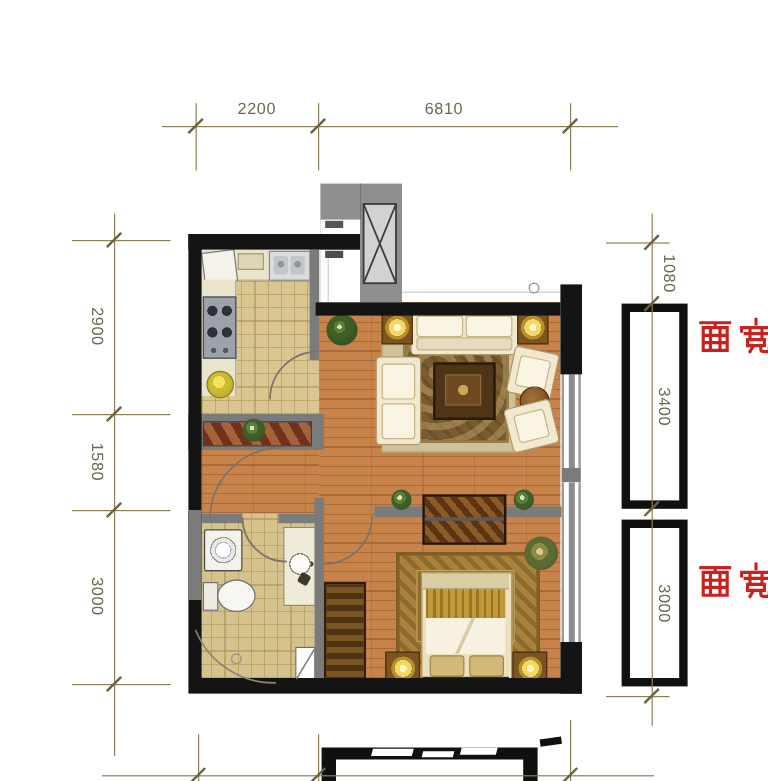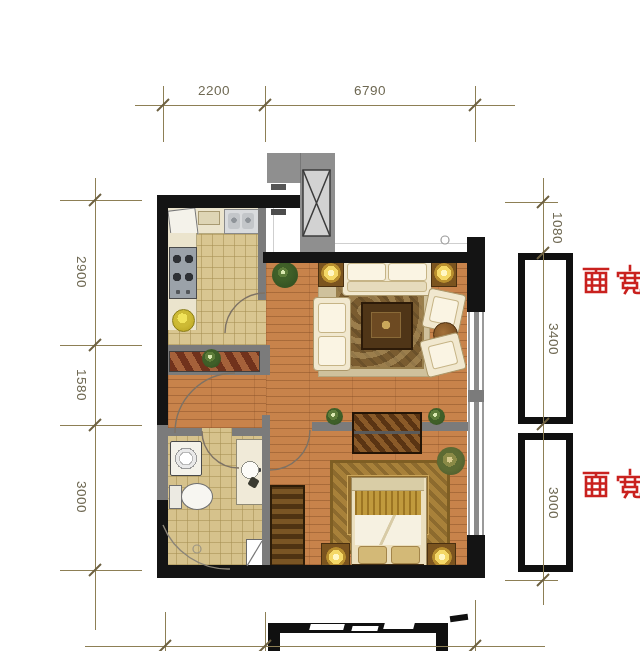--- a/index.html
+++ b/index.html
@@ -172,21 +172,21 @@
   <div class="abs" style="left:310px;top:624px;width:34px;height:6px;background:#fff;transform:skewX(-15deg)"></div>
   <div class="abs" style="left:352px;top:626px;width:26px;height:5px;background:#fff;transform:skewX(-15deg)"></div>
   <div class="abs" style="left:384px;top:623px;width:30px;height:6px;background:#fff;transform:skewX(-15deg)"></div>
   <div class="abs" style="left:450px;top:615px;width:18px;height:6px;background:#101010;transform:rotate(-8deg)"></div>
 
   <div class="dimline" style="left:135px;top:105px;width:380px;height:1px"></div>
   <div class="dimline" style="left:163px;top:86px;width:1px;height:56px"></div>
   <div class="dimline" style="left:265px;top:86px;width:1px;height:56px"></div>
   <div class="dimline" style="left:475px;top:86px;width:1px;height:56px"></div>
   <div class="dimtext" style="left:174px;top:84px;width:80px">2200</div>
-  <div class="dimtext" style="left:330px;top:84px;width:80px">6790</div>
+  <div class="dimtext" style="left:330px;top:84px;width:80px">6810</div>
 
   <div class="dimline" style="left:95px;top:178px;width:1px;height:452px"></div>
   <div class="dimline" style="left:60px;top:200px;width:82px;height:1px"></div>
   <div class="dimline" style="left:60px;top:345px;width:82px;height:1px"></div>
   <div class="dimline" style="left:60px;top:425px;width:82px;height:1px"></div>
   <div class="dimline" style="left:60px;top:570px;width:82px;height:1px"></div>
   <div class="dimtext vert" style="left:53px;top:265px;width:56px;height:14px">2900</div>
   <div class="dimtext vert" style="left:53px;top:378px;width:56px;height:14px">1580</div>
   <div class="dimtext vert" style="left:53px;top:490px;width:56px;height:14px">3000</div>
 

